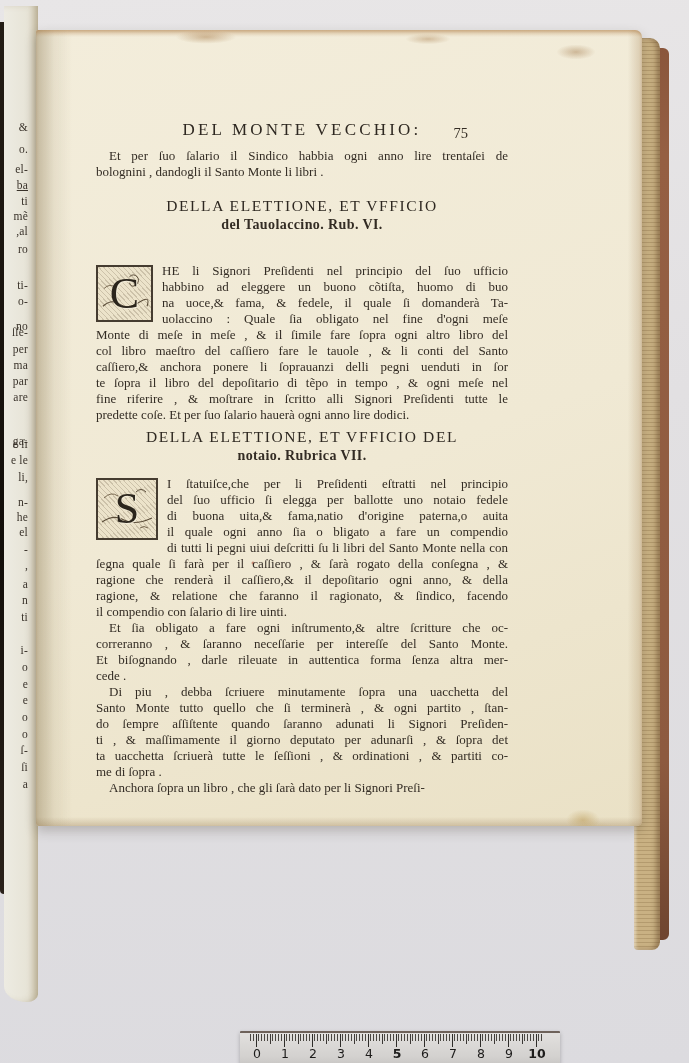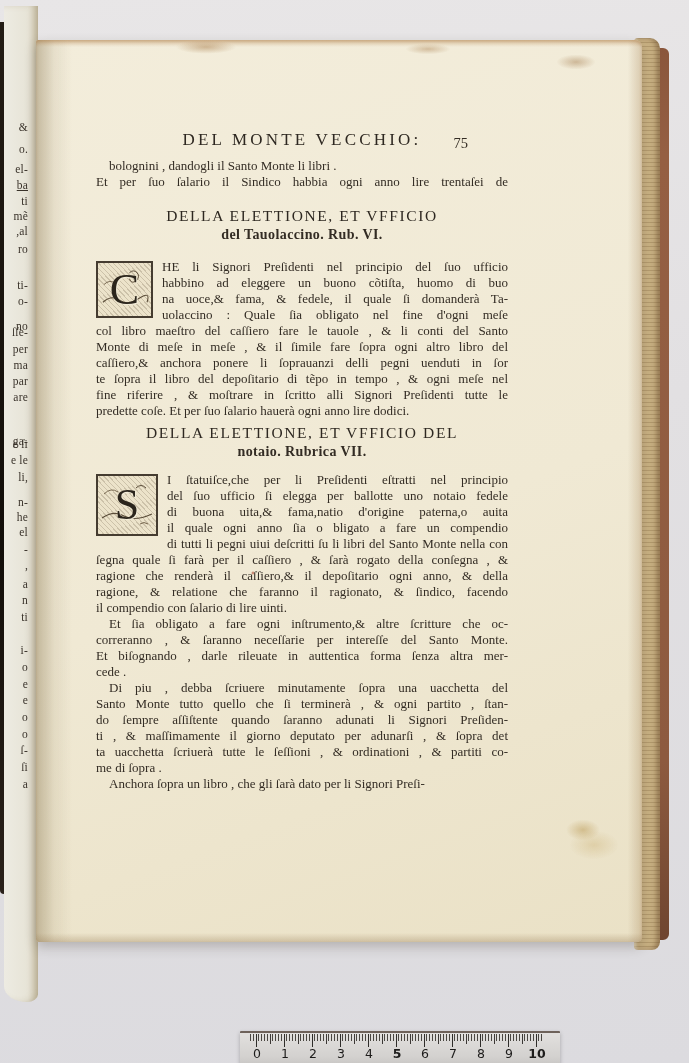--- a/index.html
+++ b/index.html
@@ -22,21 +22,21 @@
 
   .board-edge{position:absolute;left:652px;top:48px;width:17px;height:892px;
     background:linear-gradient(to right,#7c4d36,#96604324 0) ,linear-gradient(to bottom,#8a5὿3e,#915c41 10%,#8a563c 85%,#6f4530);
     background:linear-gradient(to bottom,#8a563c,#955f43 12%,#8d5a3f 80%,#6f4530);
     border-radius:3px 6px 6px 3px;z-index:1;}
   .fore-edge{position:absolute;left:634px;top:38px;width:26px;height:912px;
     background:#c9b183 repeating-linear-gradient(to bottom,rgba(122,95,55,.28) 0 1px,rgba(0,0,0,0) 1px 4px);
     box-shadow:inset -4px 0 5px rgba(90,60,30,.45), inset 2px 0 3px rgba(255,250,235,.5);
     border-radius:4px 10px 8px 4px;z-index:2;}
 
-  .main-page{position:absolute;left:36px;top:40px;width:606px;height:902px;z-index:4;
+  .main-page{position:absolute;left:36px;top:30px;width:606px;height:796px;z-index:4;
     background:linear-gradient(160deg,#f3eddb 0%,#f0e9d4 55%,#eae1c6 100%);
     border-radius:2px 7px 5px 3px;
     box-shadow:0 5px 12px rgba(60,50,40,.25), inset 0 2px 3px rgba(170,120,70,.35);}
   .page-stains{position:absolute;inset:0;border-radius:inherit;pointer-events:none;
     background:
       radial-gradient(24px 15px at 547px 790px, rgba(189,158,92,.55), rgba(189,158,92,0) 70%),
       radial-gradient(34px 20px at 558px 805px, rgba(203,176,115,.38), rgba(203,176,115,0) 72%),
       radial-gradient(40px 9px  at 170px 7px,  rgba(160,112,58,.45), rgba(160,112,58,0) 75%),
       radial-gradient(30px 7px  at 392px 9px,  rgba(160,112,58,.38), rgba(160,112,58,0) 75%),
       radial-gradient(26px 10px at 540px 22px, rgba(150,105,55,.4),  rgba(150,105,55,0) 75%),
@@ -52,21 +52,21 @@
   .rh-title{font-size:17px;letter-spacing:3.2px;color:#2e2821;}
   .folio{position:absolute;right:40px;top:5px;font-size:14.5px;}
 
   .line{text-align:justify;text-align-last:justify;line-height:16px;font-size:13px;
         color:#332c24;}
   .line.last{text-align-last:left;}
   .para{margin:0;}
   .para.indent .line:first-child{text-indent:13px;}
   .intro{margin-bottom:2px;}
 
-  .sec-heading{margin:17px 0 16px;text-align:center;line-height:17px;}
+  .sec-heading{margin:17px 0 30px;text-align:center;line-height:17px;}
   .sec-heading .h-line1{display:block;font-size:15.5px;letter-spacing:1.6px;color:#2e2821;}
   .sec-heading .h-line2{display:block;font-size:14px;margin-top:2px;letter-spacing:.4px;font-weight:bold;}
   .sec2 .sec-heading{margin:5px 0 12px;}
 
   .dropcap-para{overflow:visible;}
   .drop-cap{float:left;width:57px;height:57px;margin:2px 9px 4px 0;box-sizing:border-box;
     border:2px solid #453c30;position:relative;
     background:#ece3ca repeating-linear-gradient(47deg,rgba(92,76,54,.22) 0 1px,rgba(0,0,0,0) 1px 3.6px);}
   .drop-cap.cap-s{width:62px;height:62px;}
   .drop-cap svg{position:absolute;inset:2px;width:calc(100% - 4px);height:calc(100% - 4px);}
@@ -144,22 +144,22 @@
     <div class="page-stains"></div>
 
     <div class="text-block">
 
       <div class="running-head">
         <span class="rh-title">DEL MONTE VECCHIO:</span>
         <span class="folio">75</span>
       </div>
 
       <div class="para intro indent">
+          <div class="line">Et per ſuo ſalario il Sindico habbia ogni anno lire trentaſei de</div>
           <div class="line last">bolognini , dandogli il Santo Monte li libri .</div>
-          <div class="line">Et per ſuo ſalario il Sindico habbia ogni anno lire trentaſei de</div>
         </div>
 
       <section class="sec1">
         <div class="sec-heading">
           <span class="h-line1">DELLA ELETTIONE, ET VFFICIO</span>
           <span class="h-line2">del Tauolaccino. Rub. VI.</span>
         </div>
         <div class="para dropcap-para">
           <div class="drop-cap cap-c">
             <svg viewBox="0 0 50 50">
@@ -167,22 +167,22 @@
               <path d="M30 8 q4 -4 8 0 q3 4 -1 8 q-5 4 -7 -2" fill="none" stroke="#5a4c38" stroke-width="1"></path>
               <path d="M4 20 q6 -6 12 -1" fill="none" stroke="#6b5a42" stroke-width=".9"></path>
             </svg>
             <span class="cap-letter">C</span>
           </div>
           <div>
               <div class="line">HE li Signori Preſidenti nel principio del ſuo ufficio</div>
               <div class="line">habbino ad eleggere un buono cõtiſta, huomo di buo</div>
               <div class="line">na uoce,&amp; fama, &amp; fedele, il quale ſi domanderà Ta-</div>
               <div class="line">uolaccino : Quale ſia obligato nel fine d'ogni meſe</div>
+              <div class="line">Monte di meſe in meſe , &amp; il ſimile fare ſopra ogni altro libro del</div>
               <div class="line">col libro maeſtro del caſſiero fare le tauole , &amp; li conti del Santo</div>
-              <div class="line">Monte di meſe in meſe , &amp; il ſimile fare ſopra ogni altro libro del</div>
               <div class="line">caſſiero,&amp; anchora ponere li ſoprauanzi delli pegni uenduti in ſor</div>
               <div class="line">te ſopra il libro del depoſitario di tẽpo in tempo , &amp; ogni meſe nel</div>
               <div class="line">fine riferire , &amp; moſtrare in ſcritto alli Signori Preſidenti tutte le</div>
               <div class="line last">predette coſe. Et per ſuo ſalario hauerà ogni anno lire dodici.</div>
             </div>
         </div>
       </section>
 
       <section class="sec2">
         <div class="sec-heading">

